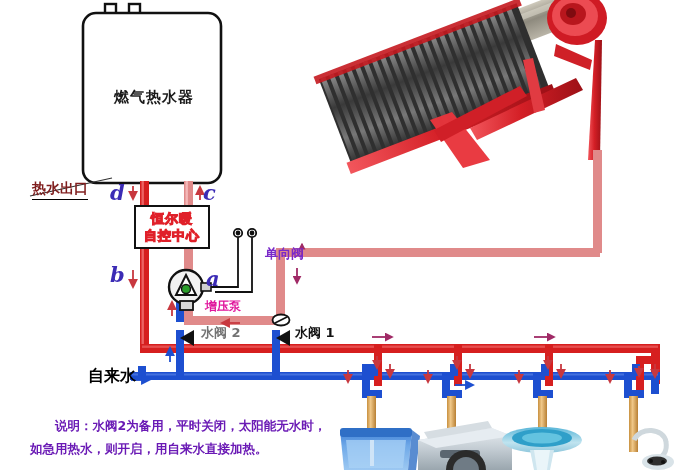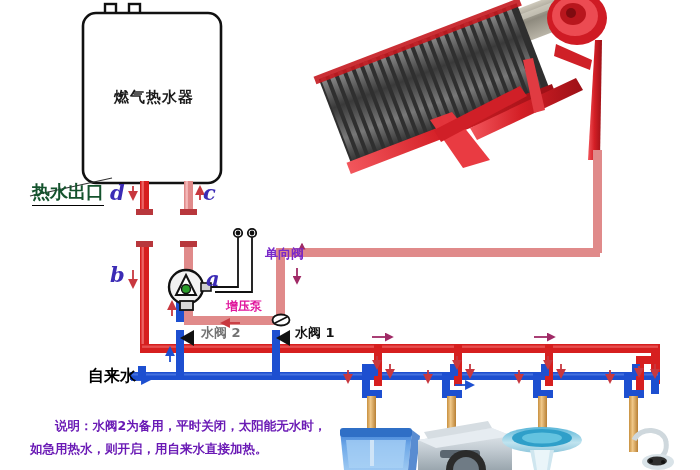--- a/index.html
+++ b/index.html
@@ -3,21 +3,21 @@
 <meta charset="utf-8">
 <style>
   html,body{margin:0;padding:0;background:#ffffff;}
   body{width:700px;height:470px;overflow:hidden;
        font-family:"Liberation Sans","DejaVu Sans",sans-serif;}
   #stage{position:relative;width:700px;height:470px;background:#fff;}
   #svgroot{position:absolute;left:0;top:0;width:700px;height:470px;}
   .lbl{position:absolute;white-space:nowrap;}
   .cn{font-family:"DejaVu Sans","Liberation Sans",sans-serif;font-weight:bold;}
   .heater-name{font-size:15px;color:#1a1a1a;letter-spacing:1px;}
-  .hotout{font-size:18px;color:#14532d;border-bottom:1.5px solid #000;padding-bottom:1px;}
+  .hotout{font-size:14px;color:#7f1d1d;border-bottom:1.5px solid #000;padding-bottom:1px;}
   .ital{font-family:"DejaVu Serif","Liberation Serif",serif;font-style:italic;font-weight:bold;}
   .node-a,.node-b,.node-c,.node-d{font-size:21px;color:#3b2bb5;}
   .valve-lbl{font-size:13px;color:#111;}
   .valve2-lbl{font-size:13px;color:#737373;}
   .pump-lbl{font-size:12px;color:#e0159c;}
   .oneway{font-size:13px;color:#7a29c9;line-height:12px;width:13px;text-align:center;}
   .tap-lbl{font-size:16px;color:#000;}
   .cap{font-size:12.5px;line-height:17px;color:#6a1ab5;}
   .ctrl-box{position:absolute;background:#fff;border:2.5px solid #111;}
   .ctrl-t1,.ctrl-t2{position:absolute;width:100%;text-align:center;
@@ -321,22 +321,26 @@
 
   <div class="lbl cn heater-name" style="left:114px;top:88px;">燃气热水器</div>
 
   <div class="lbl cn hotout" style="left:32px;top:180px;">热水出口</div>
 
   <div class="lbl ital node-d" style="left:110px;top:180px;">d</div>
   <div class="lbl ital node-c" style="left:203px;top:180px;">c</div>
   <div class="lbl ital node-b" style="left:110px;top:262px;">b</div>
   <div class="lbl ital node-a" style="left:206px;top:266px;">a</div>
 
-
-  <div class="lbl cn pump-lbl" style="left:205px;top:298px;margin-left:21px;">增压泵</div>
+  <div class="ctrl-box" style="left:134px;top:205px;width:72px;height:40px;">
+    <div class="ctrl-t1" style="top:3px;">恒尔暖</div>
+    <div class="ctrl-t2" style="top:20px;">自控中心</div>
+  </div>
+
+  <div class="lbl cn pump-lbl" style="left:205px;top:298px;">增压泵</div>
 
   <div class="lbl cn valve2-lbl" style="left:201px;top:324px;">水阀 2</div>
 
   <div class="lbl cn valve-lbl" style="left:295px;top:324px;">水阀 1</div>
 
   <div class="lbl cn oneway" style="left:265px;top:248px;">单向阀</div>
 
   <div class="lbl cn tap-lbl" style="left:88px;top:366px;">自来水</div>
 
   <div class="lbl cn cap" style="left:55px;top:417px;">说明：水阀2为备用，平时关闭，太阳能无水时，</div>

